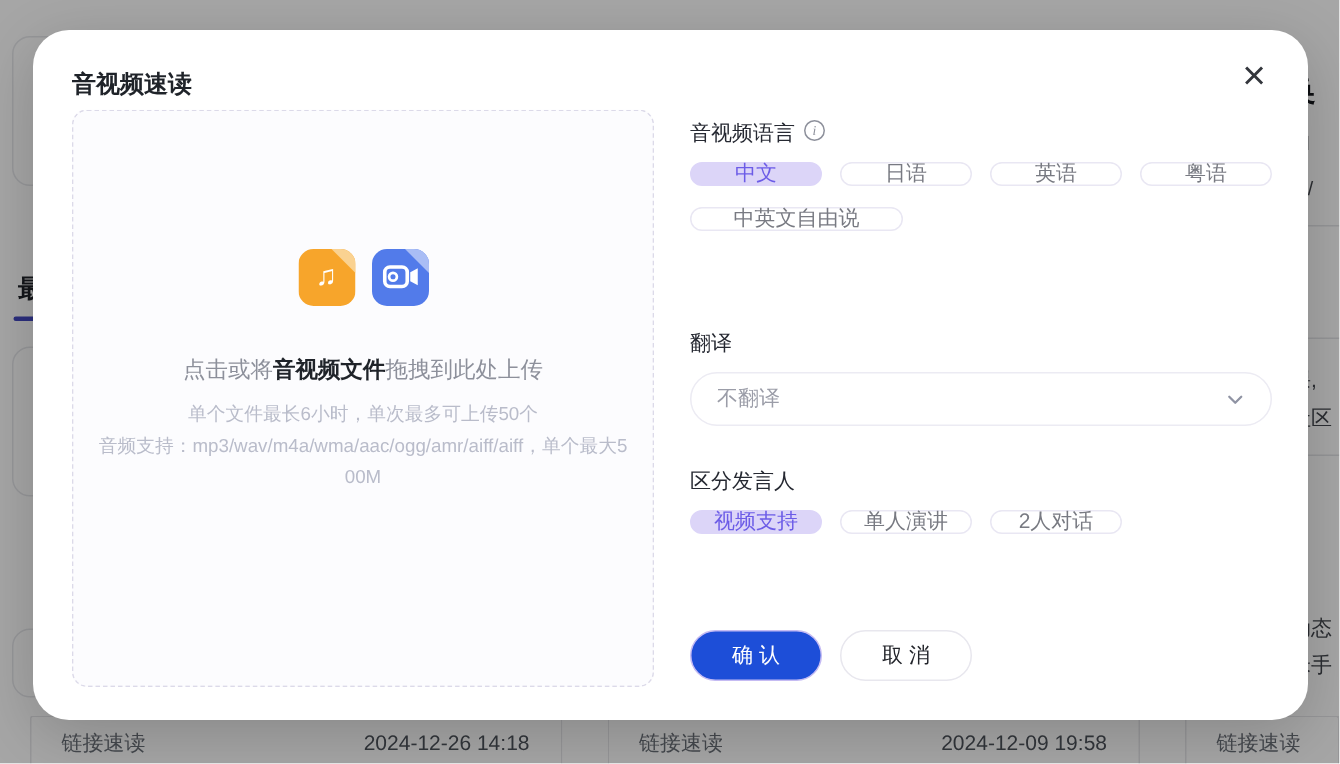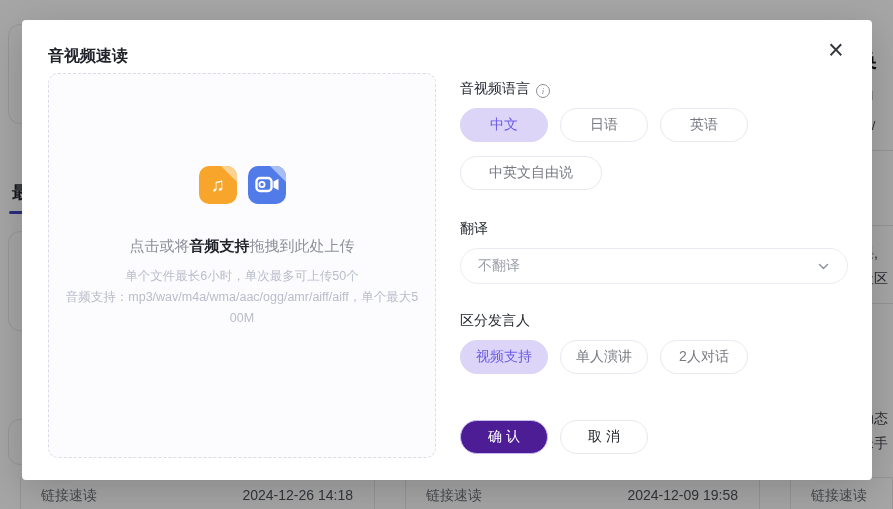--- a/index.html
+++ b/index.html
@@ -34,62 +34,62 @@
   .bottom-card:nth-child(1), .bottom-card:nth-child(2) { width:355px; flex:none; }
   .bottom-card:nth-child(3) { flex:1; }
   .bc-type { color:#6b7078; }
   .bc-date { color:#4e535b; }
 
   
   .overlay { position:absolute; inset:0; z-index:2; background:rgba(0,0,0,0.35); }
 
   
   .modal { position:absolute; z-index:3; left:22px; top:20px; width:850px; height:460px;
-           background:#fff; border-radius:4px; box-shadow:0 10px 40px rgba(0,0,0,.18); }
+           background:#fff; border-radius:24px; box-shadow:0 10px 40px rgba(0,0,0,.18); }
   .modal-title { position:absolute; left:26px; top:26px; font-size:16px; font-weight:600; color:#1f2329; }
   .modal-close { position:absolute; right:20px; top:14px; width:32px; height:32px; border:none; background:none;
                  font-size:27px; line-height:30px; color:#33363c; cursor:pointer; font-weight:300; }
 
   
   .dropzone { position:absolute; left:26px; top:53px; width:388px; height:385px;
               border:1.5px dashed #dcdae9; border-radius:10px; background:#fcfcfe;
               display:flex; flex-direction:column; align-items:center; cursor:pointer; }
   .dz-icons { margin-top:92px; display:flex; gap:11px; }
   .file-icon { position:relative; width:38px; height:38px; }
   .file-icon .glyph { position:absolute; inset:0; display:flex; align-items:center; justify-content:center;
                       color:#fff; font-size:19px; }
   .dz-hint { margin-top:33px; font-size:15px; color:#8d909b; }
   .dz-hint b { color:#1f2329; font-weight:700; }
   .dz-details { margin-top:10px; width:354px; font-size:12.5px; line-height:21px;
                 color:#b9bcca; text-align:center; word-break:break-all; }
 
   
   .right-col { position:absolute; left:438px; top:0; width:388px; height:460px; }
-  .section-label { position:absolute; font-size:14px; color:#262932; display:flex; align-items:flex-end; gap:6px; }
+  .section-label { position:absolute; font-size:14px; color:#262932; display:flex; align-items:flex-start; gap:6px; }
   .lbl-lang { top:60px; } .lbl-trans { top:200px; } .lbl-speaker { top:292px; }
   .info-icon { width:14px; height:14px; border:1px solid #8d909b; border-radius:50%;
                font-size:9px; color:#8d909b; display:inline-flex; align-items:center; justify-content:center;
                font-family:"Liberation Serif","DejaVu Serif",serif; font-style:italic; }
   .pill-row { position:absolute; width:388px; display:flex; flex-wrap:wrap; gap:14px 12px; }
   .row-lang { top:88px; } .row-speaker { top:320px; }
-  .pill { width:88px; height:34px; border-radius:17px; border:1px solid #e9e7f3; background:#fff;
+  .pill { width:88px; height:16px; border-radius:17px; border:1px solid #e9e7f3; background:#fff;
           font-size:14px; color:#787a82; cursor:pointer; font-family:inherit;
           display:flex; align-items:center; justify-content:center; }
   .pill.wide { width:auto; min-width:88px; padding:0 28px; }
   .pill.selected { background:#dcd5f8; border-color:#dcd5f8; color:#6c5ce7; }
 
   .dropdown { position:absolute; top:228px; width:388px; height:36px; border:1px solid #ecebf3; border-radius:18px;
               background:#fff; display:flex; align-items:center; justify-content:space-between;
               padding:0 17px; cursor:pointer; }
   .dropdown-value { font-size:14px; color:#9b9da8; }
 
   .actions { position:absolute; top:400px; display:flex; gap:12px; }
   .btn { width:88px; height:34px; border-radius:17px; font-size:14px; cursor:pointer; font-family:inherit;
          display:flex; align-items:center; justify-content:center; border:1px solid transparent; }
-  .btn-confirm { background:#4c1d95; color:#fff; border-color:#c5bbf3; }
+  .btn-confirm { background:#1d4ed8; color:#fff; border-color:#c5bbf3; }
   .btn-cancel { background:#fff; color:#22242a; border-color:#e8e7ee; }
 </style>
 </head>
 <body>
 
 <div class="page">
 
   <div class="bg-layer">
     <div class="bg-card c1"></div>
     <div class="bg-card c2"></div>
@@ -142,36 +142,37 @@
         <div class="file-icon">
           <svg width="38" height="38" viewBox="0 0 38 38">
             <rect width="38" height="38" rx="10" fill="#527bea"></rect>
             <path d="M22 0 L28 0 A10 10 0 0 1 38 10 L38 16 Z" fill="#a9bdf5"></path>
             <rect x="8.5" y="12" width="15" height="13" rx="3.5" fill="none" stroke="#ffffff" stroke-width="2.4"></rect>
             <circle cx="14" cy="18.5" r="2.6" fill="none" stroke="#ffffff" stroke-width="1.8"></circle>
             <path d="M25.5 15.5 L30.5 12.8 V24.2 L25.5 21.5 Z" fill="#ffffff"></path>
           </svg>
         </div>
       </div>
-      <div class="dz-hint"><span>点击或将</span><b>音频支持</b><span>拖拽到此处上传</span></div>
+      <div class="dz-hint"><span>点击或将</span><b>音视频文件</b><span>拖拽到此处上传</span></div>
       <div class="dz-details">
         <div>单个文件最长6小时，单次最多可上传50个</div>
         <div>音频支持：mp3/wav/m4a/wma/aac/ogg/amr/aiff/aiff，单个最大500M</div>
       </div>
     </div>
 
     <div class="right-col">
       <div class="section-label lbl-lang">
         <span>音视频语言</span>
         <span class="info-icon">i</span>
       </div>
       <div class="pill-row row-lang">
           <button class="pill selected">中文</button>
           <button class="pill">日语</button>
           <button class="pill">英语</button>
+          <button class="pill">粤语</button>
           <button class="pill wide">中英文自由说</button>
         </div>
 
       <div class="section-label lbl-trans">
         <span>翻译</span>
       </div>
       <div class="dropdown">
         <span class="dropdown-value">不翻译</span>
         <svg width="13" height="13" viewBox="0 0 13 13">
             <path d="M2.5 4.5 L6.5 8.5 L10.5 4.5" fill="none" stroke="#8f93a3" stroke-width="1.5" stroke-linecap="round" stroke-linejoin="round"></path>

